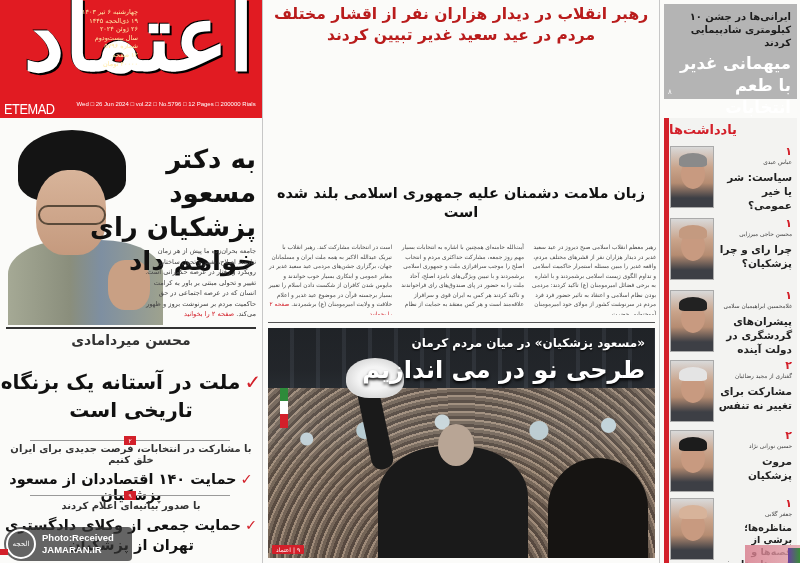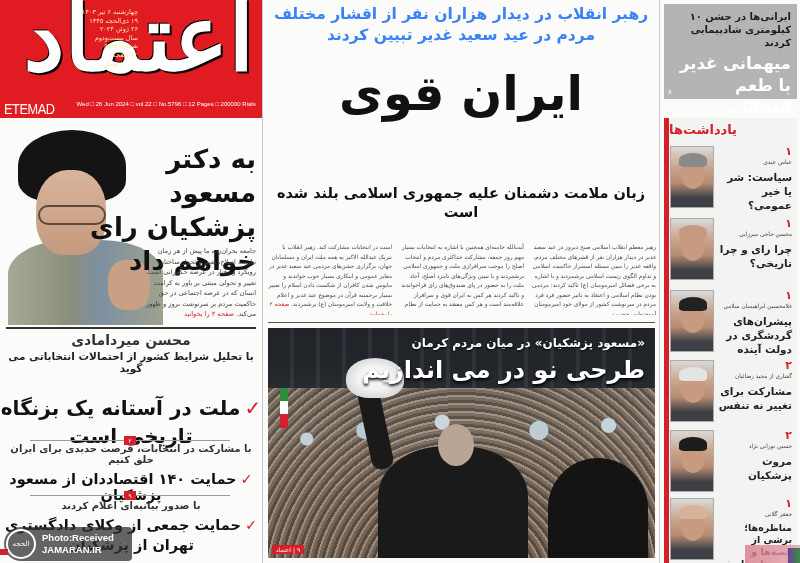--- a/index.html
+++ b/index.html
@@ -48,21 +48,21 @@
 
   .watermark { left: 4px; top: 527px; width: 128px; height: 34px; background: rgba(50,50,50,0.75); border-radius: 17px 4px 4px 17px; direction: ltr; display: flex; align-items: center; }
   .wm-logo { width: 30px; height: 30px; margin-left: 2px; border: 2px solid #fff; border-radius: 50%; color: #fff; font-size: 12px; text-align: center; line-height: 26px; }
   .wm-text { color: #fff; font-family: "Liberation Sans", sans-serif; font-size: 9.5px; font-weight: bold; line-height: 12px; margin-left: 6px; }
   .wm-red { left: 0; top: 549px; width: 8px; height: 6px; background: #d3202a; }
 
   .col-divider-1 { left: 262px; top: 0; width: 1px; height: 563px; background: #c7c7c7; }
   .col-divider-2 { left: 659px; top: 0; width: 1px; height: 563px; background: #c7c7c7; }
 
   
-  .supertitle { left: 265px; top: 4px; width: 392px; text-align: center; font-size: 15.5px; font-weight: bold; line-height: 21px; color: #3b82f6; }
+  .supertitle { left: 265px; top: 4px; width: 392px; text-align: center; font-size: 15.5px; font-weight: bold; line-height: 21px; color: #b91c1c; }
   .headline { left: 265px; top: 64px; width: 392px; text-align: center; font-size: 48px; font-weight: 900; line-height: 58px; color: #111; letter-spacing: -1px; }
   .subhead { left: 265px; top: 184px; width: 392px; text-align: center; font-size: 14.5px; font-weight: bold; line-height: 19px; color: #111; }
 
   .body-cols { left: 268px; top: 243px; width: 388px; height: 72px; display: flex; gap: 8px; }
   .body-col { flex: 1; text-align: right; font-size: 5.8px; line-height: 9.5px; color: #4a4a4a; overflow: hidden; }
 
   .hr-center { left: 268px; top: 322px; width: 387px; height: 1px; background: #555; }
 
   .photo-main { left: 268px; top: 328px; width: 387px; height: 230px; overflow: hidden; background: linear-gradient(180deg,#2a2e33 0%,#3b4047 18%,#6b7b86 30%,#8aa0ad 45%,#6e6458 62%,#4b3f38 80%,#3a302b 100%); }
   .roof { position: absolute; left: 0; top: 0; width: 100%; height: 60px; background: repeating-linear-gradient(90deg,#1e2125 0 22px,#2d3137 22px 26px); opacity: 0.85; }
@@ -137,21 +137,20 @@
   <div class="khatami-body">
     <span>جامعه بحران‌زده ما پیش از هر زمان نیازمند اصلاح، تغییر و تحول ساختار، رویکرد و رفتار در عرصه حکمرانی است. تغییر و تحولی مبتنی بر باور به کرامت انسان که در عرصه اجتماعی در حق حاکمیت مردم بر سرنوشت بروز و ظهور می‌کند.</span>
     <span class="red-link">صفحه ۲ را بخوانید</span>
   </div>
 </div>
 
 <div class="abs hr-left"></div>
 
 <div class="abs mirdamadi">
   <div class="name">محسن میردامادی</div>
-  <div class="kicker">با تحلیل شرایط کشور از احتمالات انتخاباتی می گوید</div>
   <div class="title"><span class="check">✓</span><span>ملت در آستانه یک بزنگاه تاریخی است</span></div>
 </div>
 
 <div class="section-sep" style="top:440px"></div>
 <div class="section-num" style="top:436px">۲</div>
 
 <div class="abs econ">
   <div class="kicker">با مشارکت در انتخابات، فرصت جدیدی برای ایران خلق کنیم</div>
   <div class="title"><span class="check">✓</span><span>حمایت ۱۴۰ اقتصاددان از مسعود پزشکیان</span></div>
 </div>
@@ -171,21 +170,20 @@
     <div>JAMARAN.IR</div>
   </div>
 </div>
 <div class="abs wm-red"></div>
 
 <div class="abs col-divider-1"></div>
 <div class="abs col-divider-2"></div>
 
 <div class="abs supertitle">رهبر انقلاب در دیدار هزاران نفر از اقشار مختلف مردم در عید سعید غدیر تبیین کردند</div>
 <div class="abs headline">
-  <div>ایران قوی</div>
 </div>
 <div class="abs subhead">
   <div>زبان ملامت دشمنان علیه جمهوری اسلامی بلند شده است</div>
 </div>
 
 <div class="abs body-cols">
   <div class="body-col">رهبر معظم انقلاب اسلامی صبح دیروز در عید سعید غدیر در دیدار هزاران نفر از قشرهای مختلف مردم، واقعه غدیر را مبین مسئله استمرار حاکمیت اسلامی و تداوم الگوی زیست اسلامی برشمردند و با اشاره به برخی فضائل امیرمومنان (ع) تاکید کردند: مردمی بودن نظام اسلامی و اعتقاد به تاثیر حضور فرد فرد مردم در سرنوشت کشور از مولای خود امیرمومنان آموخته‌ایم. حضرت</div>
   <div class="body-col">آیت‌الله خامنه‌ای همچنین با اشاره به انتخابات بسیار مهم روز جمعه، مشارکت حداکثری مردم و انتخاب اصلح را موجب سرافرازی ملت و جمهوری اسلامی برشمردند و با تبیین ویژگی‌های نامزد اصلح، آحاد ملت را به حضور در پای صندوق‌های رای فراخواندند و تاکید کردند هر کس به ایران قوی و سرافراز علاقه‌مند است و هر کس معتقد به حمایت از نظام</div>
   <div class="body-col">
     <span>است در انتخابات مشارکت کند. رهبر انقلاب با تبریک عیدالله الاکبر به همه ملت ایران و مسلمانان جهان، برگزاری جشن‌های مردمی عید سعید غدیر در معابر عمومی و ابتکاری بسیار خوب خواندند و مایوس شدن کافران از شکست دادن اسلام را تعبیر بسیار برجسته قرآن در موضوع عید غدیر و اعلام خلافت و ولایت امیرمومنان (ع) برشمردند.</span>
@@ -232,21 +230,21 @@
   </div>
 
   <div class="note" style="top:100px">
     <div class="note-photo">
         <div class="face"></div>
         <div class="hair" style="background:#c49a80"></div>
       </div>
     <div class="note-text">
       <div class="note-num">۱</div>
       <div class="note-author">محسن حاجی میرزایی</div>
-      <div class="note-title">چرا رای و چرا تاریخی؟</div>
+      <div class="note-title">چرا رای و چرا پزشکیان؟</div>
     </div>
   </div>
 
   <div class="note" style="top:172px">
     <div class="note-photo">
         <div class="face"></div>
         <div class="hair" style="background:#222"></div>
       </div>
     <div class="note-text">
       <div class="note-num">۱</div>

